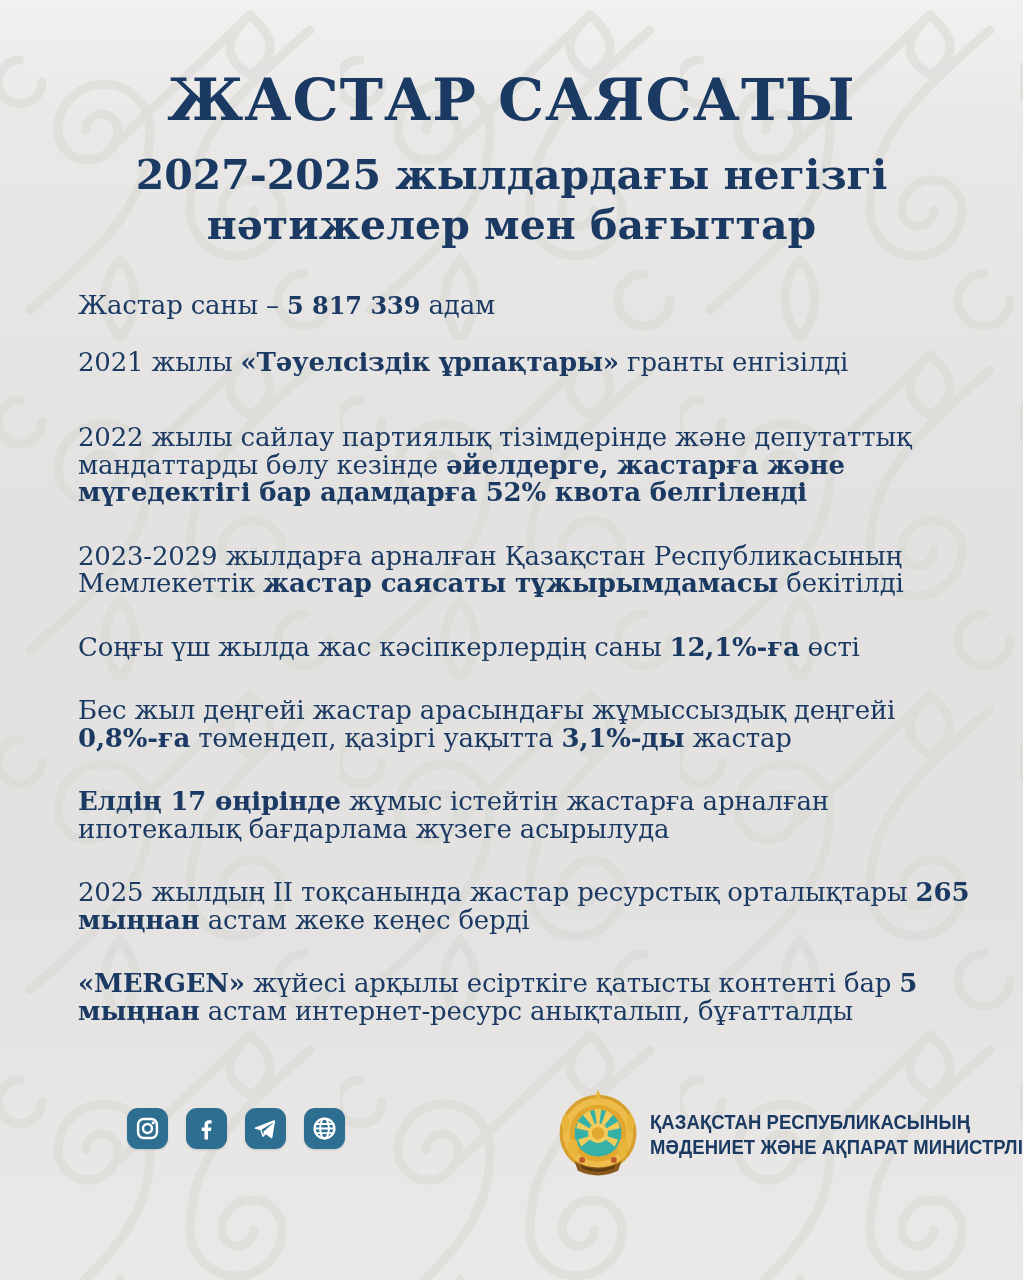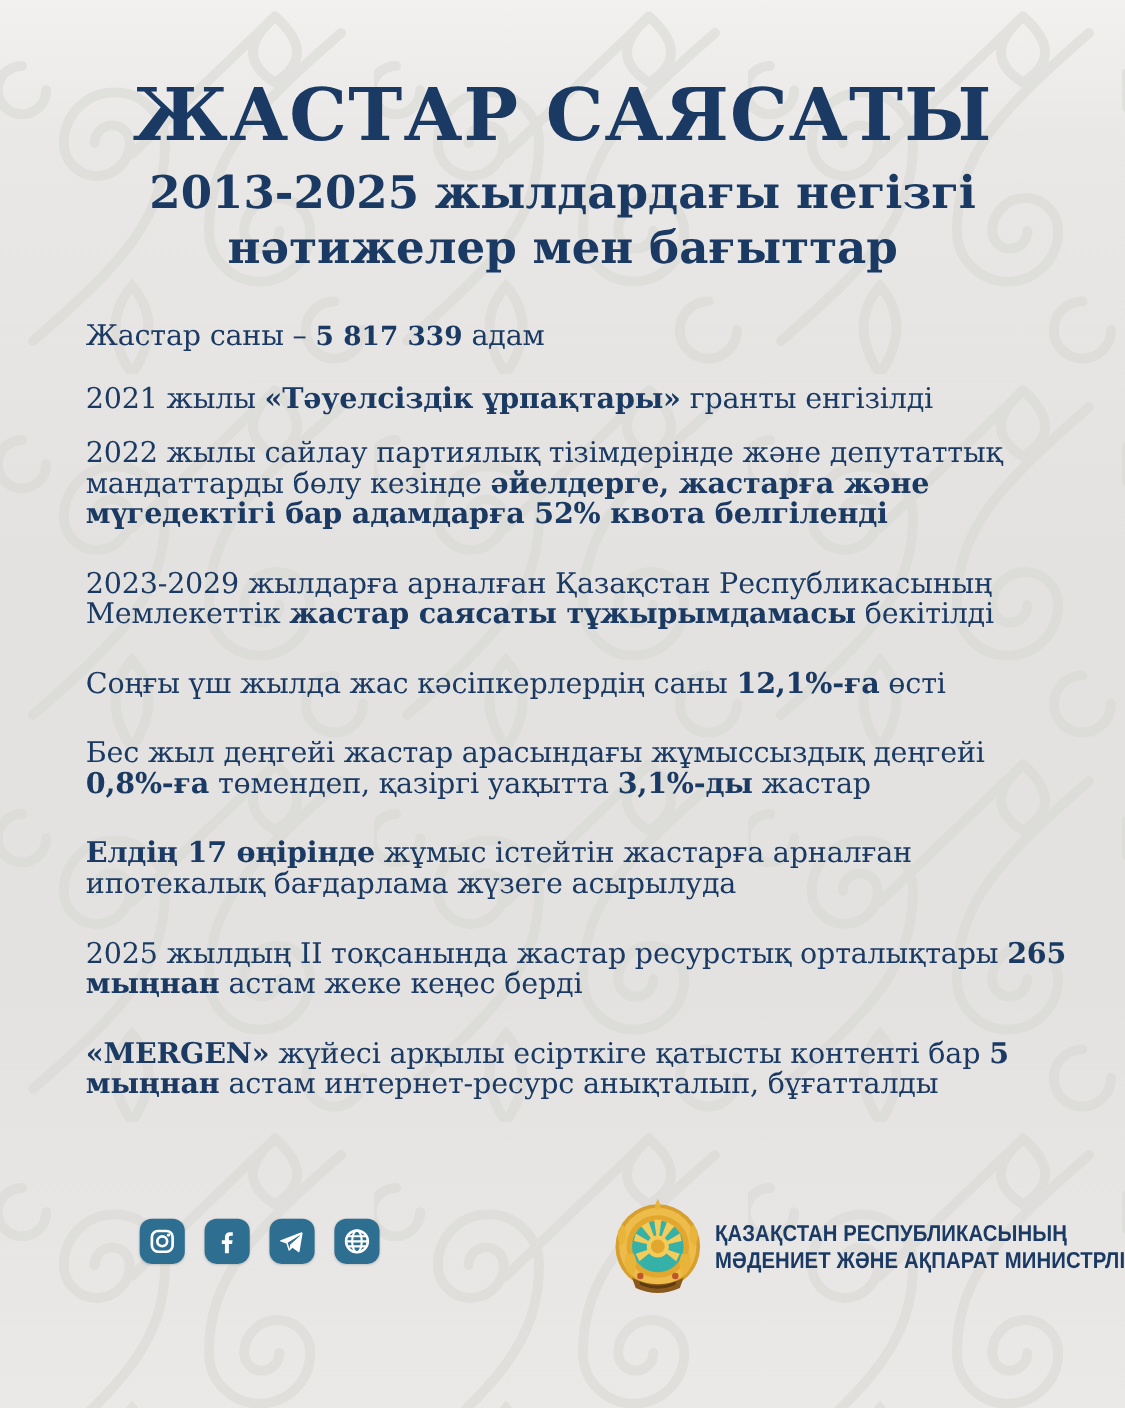--- a/index.html
+++ b/index.html
@@ -10,39 +10,39 @@
     overflow:hidden;
     background:linear-gradient(180deg,#f2f1ef 0%,#e9e8e6 10%,#e3e2e0 40%,#e3e2e1 70%,#ebe9e7 100%);
     font-family:"DejaVu Serif", serif;
     color:var(--navy,#1b3a63);
   }
   .ornament { position:absolute; inset:0; width:100%; height:100%; }
 
   .title {
     position:absolute; top:70px; left:0; width:100%;
     margin:0; text-align:center;
-    font-size:66px; font-weight:bold; letter-spacing:1px;
+    font-size:58px; font-weight:bold; letter-spacing:1px;
     line-height:1.05;
   }
   .subtitle {
     position:absolute; top:150px; left:0; width:100%;
     margin:0; text-align:center;
     font-size:41px; font-weight:bold; line-height:50px;
   }
 
   .facts {
     position:absolute; left:78px; right:48px; top:292px;
   }
   .fact {
     margin:0 0 36px 0;
     font-size:26px; line-height:27.5px;
     letter-spacing:-0.2px;
   }
   .fact:nth-child(1){ margin-bottom:29px; }
-  .fact:nth-child(2){ margin-bottom:22px; }
+  .fact:nth-child(2){ margin-bottom:48px; }
   .fact .b { font-weight:bold; }
   .fact .lg { font-size:24px; font-weight:bold; letter-spacing:0; }
 
   .footer-row {
     position:absolute; left:0; top:1088px; width:100%; height:110px;
   }
   .social-row {
     position:absolute; left:127px; top:20px;
     display:flex; gap:18px;
   }
@@ -85,21 +85,21 @@
           <path d="M330 300 a26 26 0 1 1 -26 -26"></path>
           <path d="M20 60 a22 22 0 1 0 22 22"></path>
         </g>
       </pattern>
     </defs>
     <rect x="0" y="0" width="100%" height="100%" fill="url(#orn)"></rect>
   </svg>
 
   <h1 class="title">ЖАСТАР САЯСАТЫ</h1>
 
-  <h2 class="subtitle"><span>2013-2025 жылдардағы негізгі</span><br>
+  <h2 class="subtitle"><span>2027-2025 жылдардағы негізгі</span><br>
     <span>нәтижелер мен бағыттар</span>
   </h2>
 
   <main class="facts">
       <p class="fact"><span>Жастар саны – </span><span class="b lg">5 817 339</span><span> адам</span></p>
       <p class="fact"><span>2021 жылы </span><span class="b">«Тәуелсіздік ұрпақтары»</span><span> гранты енгізілді</span></p>
       <p class="fact"><span>2022 жылы сайлау партиялық тізімдерінде және депутаттық мандаттарды бөлу кезінде </span><span class="b">әйелдерге, жастарға және мүгедектігі бар адамдарға 52% квота белгіленді</span></p>
       <p class="fact"><span>2023-2029 жылдарға арналған Қазақстан Республикасының Мемлекеттік </span><span class="b">жастар саясаты тұжырымдамасы</span><span> бекітілді</span></p>
       <p class="fact"><span>Соңғы үш жылда жас кәсіпкерлердің саны </span><span class="b">12,1%-ға</span><span> өсті</span></p>
       <p class="fact"><span>Бес жыл деңгейі жастар арасындағы жұмыссыздық деңгейі </span><span class="b">0,8%-ға</span><span> төмендеп, қазіргі уақытта </span><span class="b">3,1%-ды</span><span> жастар</span></p>

